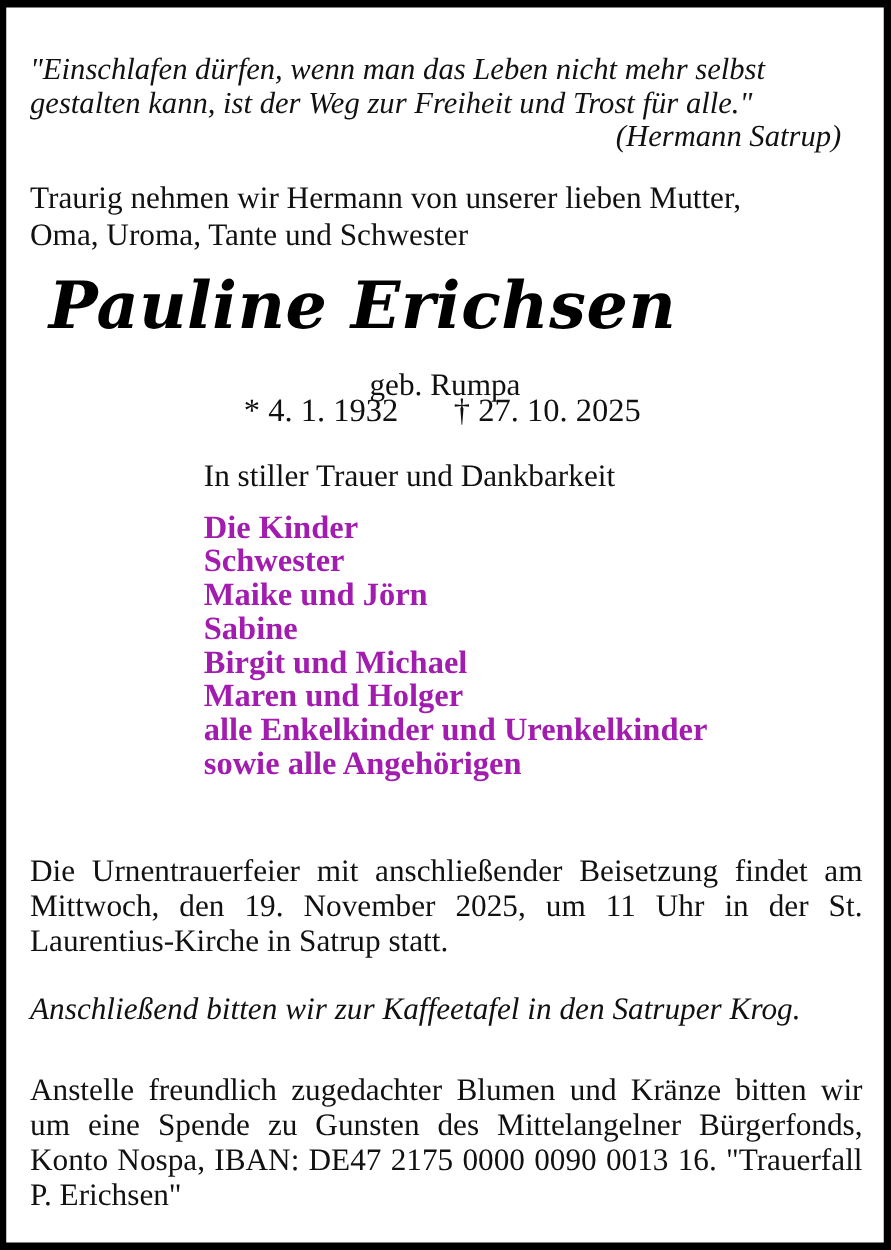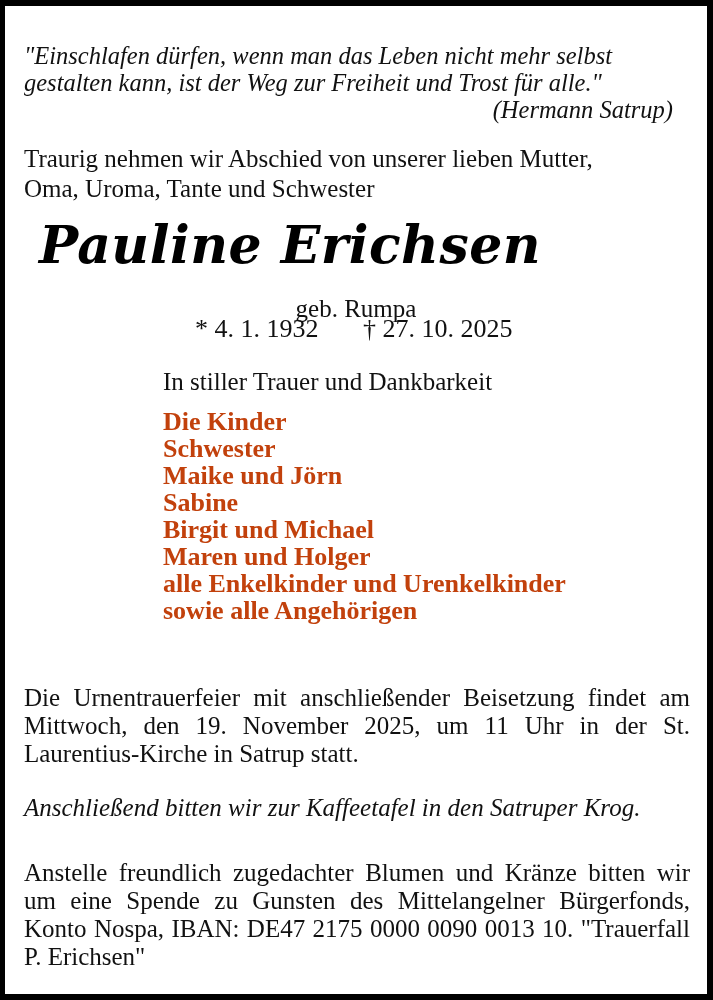--- a/index.html
+++ b/index.html
@@ -19,40 +19,40 @@
     font-size: 25px; color: #111;
   }
   .name {
     font-family: "DejaVu Serif", "Liberation Serif", serif;
     font-weight: bold; font-style: italic; font-size: 52px; letter-spacing: 0.5px;
     left: 0; width: 570px; text-align: center; color: #000;
   }
   .center { left: 0; width: 702px; text-align: center; }
   .mourners {
     font-family: "Liberation Serif", "DejaVu Serif", serif;
-    font-weight: bold; font-size: 26px; line-height: 27px; color: #c2410c;
+    font-weight: bold; font-size: 26px; line-height: 27px; color: #a21caf;
   }
   .mourners div { white-space: nowrap; }
   .para {
     font-family: "Liberation Serif", "DejaVu Serif", serif;
     font-size: 25px; line-height: 28px; color: #111;
     left: 19px; width: 666px; white-space: normal;
   }
   .justify { text-align: justify; text-align-last: left; }
 </style>
 </head>
 <body>
 
 <div class="frame">
 
   <div class="abs quote" style="left:19px; top:36px;">"Einschlafen dürfen, wenn man das Leben nicht mehr selbst</div>
   <div class="abs quote" style="left:19px; top:63px;">gestalten kann, ist der Weg zur Freiheit und Trost für alle."</div>
   <div class="abs quote" style="right:34px; top:90px;">(Hermann Satrup)</div>
 
-  <div class="abs body-text" style="left:19px; top:139px;">Traurig nehmen wir Abschied von unserer lieben Mutter,</div>
+  <div class="abs body-text" style="left:19px; top:139px;">Traurig nehmen wir Hermann von unserer lieben Mutter,</div>
   <div class="abs body-text" style="left:19px; top:169px;">Oma, Uroma, Tante und Schwester</div>
 
   <div class="abs name" style="top:208px;">Pauline Erichsen</div>
 
   <div class="abs body-text center" style="top:272px;margin-top:17px;">geb. Rumpa</div>
 
   <div class="abs body-text" style="left:190px; top:308px; font-size:26px;">* 4. 1. 1932</div>
   <div class="abs body-text" style="left:358px; top:308px; font-size:26px;">† 27. 10. 2025</div>
 
   <div class="abs body-text" style="left:158px; top:362px;">In stiller Trauer und Dankbarkeit</div>
@@ -65,15 +65,15 @@
     <div>Birgit und Michael</div>
     <div>Maren und Holger</div>
     <div>alle Enkelkinder und Urenkelkinder</div>
     <div>sowie alle Angehörigen</div>
   </div>
 
   <div class="abs para justify" style="top:678px;">Die Urnentrauerfeier mit anschließender Beisetzung findet am Mittwoch, den 19. November 2025, um 11 Uhr in der St. Laurentius-Kirche in Satrup statt.</div>
 
   <div class="abs para justify" style="top:788px;font-style:italic;">Anschließend bitten wir zur Kaffeetafel in den Satruper Krog.</div>
 
-  <div class="abs para justify" style="top:853px;">Anstelle freundlich zugedachter Blumen und Kränze bitten wir um eine Spende zu Gunsten des Mittelangelner Bürgerfonds, Konto Nospa, IBAN: DE47 2175 0000 0090 0013 10. "Trauerfall P. Erichsen"</div>
+  <div class="abs para justify" style="top:853px;">Anstelle freundlich zugedachter Blumen und Kränze bitten wir um eine Spende zu Gunsten des Mittelangelner Bürgerfonds, Konto Nospa, IBAN: DE47 2175 0000 0090 0013 16. "Trauerfall P. Erichsen"</div>
 
 </div>
 
 </body></html>

